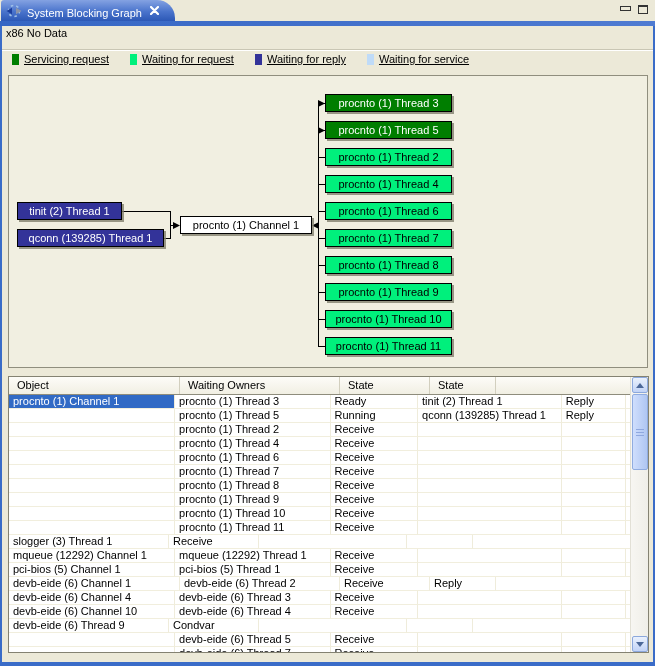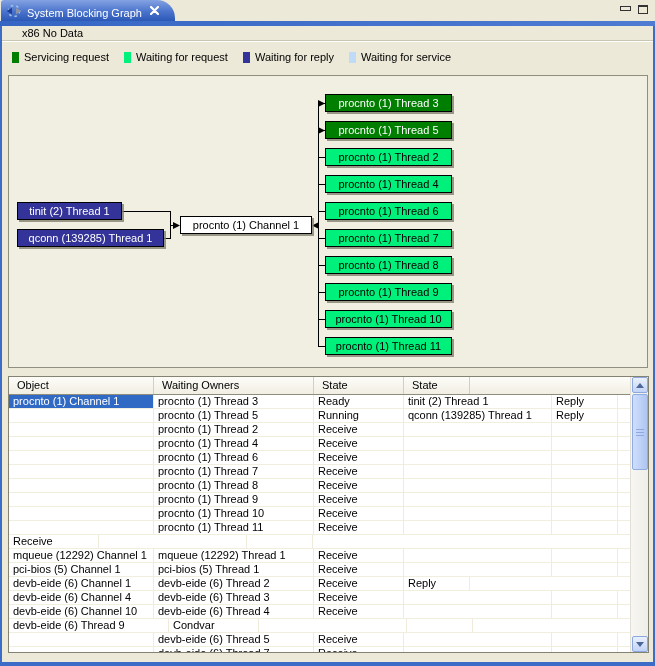--- a/index.html
+++ b/index.html
@@ -16,22 +16,22 @@
   .tab-close { width:14px; height:14px; display:flex; align-items:center; justify-content:center; margin-left:2px; cursor:pointer; }
   .win-controls { position:absolute; right:7px; top:5px; display:flex; gap:8px; }
   .btn-min { width:10px; height:9px; position:relative; cursor:pointer; }
   .btn-min::after { content:""; position:absolute; left:0; bottom:3px; width:9px; height:3px; border:1px solid #333; }
   .btn-max { width:10px; height:9px; border:1px solid #333; border-top:2px solid #333; cursor:pointer; }
   .blue-band { height:5px; background:linear-gradient(90deg,#3566C4,#4F7BD2); }
 
   
   .view-body { position:absolute; left:0; right:0; top:26px; bottom:0; background:#ECE9D8;
                border-left:2px solid #3A6CC8; border-right:2px solid #3A6CC8; border-bottom:4px solid #3A6CC8; }
-  .status-line { height:15px; line-height:14px; padding-left:20px; border-bottom:1px solid #C9C6B4; box-shadow:0 1px 0 #FFFFFF; }
-  .legend { position:absolute; left:10px; top:25px; height:16px; display:flex; align-items:flex-start; gap:15px; }
+  .status-line { height:24px; line-height:14px; padding-left:4px; border-bottom:1px solid #C9C6B4; box-shadow:0 1px 0 #FFFFFF; }
+  .legend { position:absolute; left:10px; top:25px; height:16px; display:flex; align-items:center; gap:21px;text-decoration:underline; }
   .legend-item { display:flex; align-items:center; gap:5px; }
   .legend-swatch { width:7px; height:11px; display:inline-block; }
 
   
   .graph-panel { position:absolute; left:6px; top:49px; width:640px; height:293px;
                  border:1px solid #908E7E; background:#F1EFE1; }
   .graph-inner { position:absolute; inset:0; }
   .graph-svg { position:absolute; left:0; top:0; }
   .gnode { position:absolute; height:18px; line-height:16px; text-align:center; border:1px solid #000;
            box-shadow:2px 2px 0 rgba(130,128,110,.8); white-space:nowrap; overflow:hidden; cursor:default; }
@@ -48,21 +48,21 @@
   .table-panel { position:absolute; left:6px; top:350px; width:641px; height:277px;
                  border:1px solid #848272; background:#fff; overflow:hidden; }
   .thead { display:flex; height:18px; background:linear-gradient(180deg,#FDFCF8,#F1EFE3);
            border-bottom:1px solid #8E8C7C; }
   .hcell { height:100%; line-height:16px; padding-left:8px; border-right:1px solid #D2CFBE; overflow:hidden; white-space:nowrap; cursor:default; }
   .tbody { position:absolute; left:0; top:18px; right:18px; bottom:0; overflow:hidden; }
   .trow { display:flex; height:14px; }
   .tcell { height:14px; line-height:13px; padding-left:4px; border-right:1px solid #EFECDB; border-bottom:1px solid #F1EEDD;
            overflow:hidden; white-space:nowrap; cursor:default; }
   .tcell.sel { background:var(--c-select); color:#fff; }
-  .c0 { width:145px; } .c1 { width:160px; } .c2 { width:90px; } .c3 { width:148px; } .c4 { width:66px; }
+  .c0 { width:171px; } .c1 { width:160px; } .c2 { width:90px; } .c3 { width:148px; } .c4 { width:66px; }
   .cf { flex:1; border-right:none; }
   .hrow-area { display:flex; width:621px; }
 
   
   .vscroll { position:absolute; right:0; top:0; bottom:0; width:18px; background:linear-gradient(90deg,#F7F6F2,#EFEEE8); border-left:1px solid #E2E0D6; }
   .sbtn { position:absolute; left:1px; width:16px; height:16px; background:linear-gradient(180deg,#EAF1FD,#C2D3F6);
           border:1px solid #8CA8DC; border-radius:2px; display:flex; align-items:center; justify-content:center; cursor:pointer; }
   .sbtn.up { top:0; } .sbtn.down { bottom:0; }
   .tri-up { width:0; height:0; border-left:4px solid transparent; border-right:4px solid transparent; border-bottom:5px solid #4C6899; }
   .tri-down { width:0; height:0; border-left:4px solid transparent; border-right:4px solid transparent; border-top:5px solid #4C6899; }
@@ -232,20 +232,21 @@
           </div>
           <div class="trow">
             <div class="tcell c0"></div>
             <div class="tcell c1">procnto (1) Thread 11</div>
             <div class="tcell c2">Receive</div>
             <div class="tcell c3"></div>
             <div class="tcell c4"></div>
             <div class="tcell cf"></div>
           </div>
           <div class="trow">
+            <div class="tcell c1">slogger (3) Thread 1</div>
             <div class="tcell c2">Receive</div>
             <div class="tcell c3"></div>
             <div class="tcell c4"></div>
             <div class="tcell cf"></div>
           </div>
           <div class="trow">
             <div class="tcell c0">mqueue (12292) Channel 1</div>
             <div class="tcell c1">mqueue (12292) Thread 1</div>
             <div class="tcell c2">Receive</div>
             <div class="tcell c3"></div>

